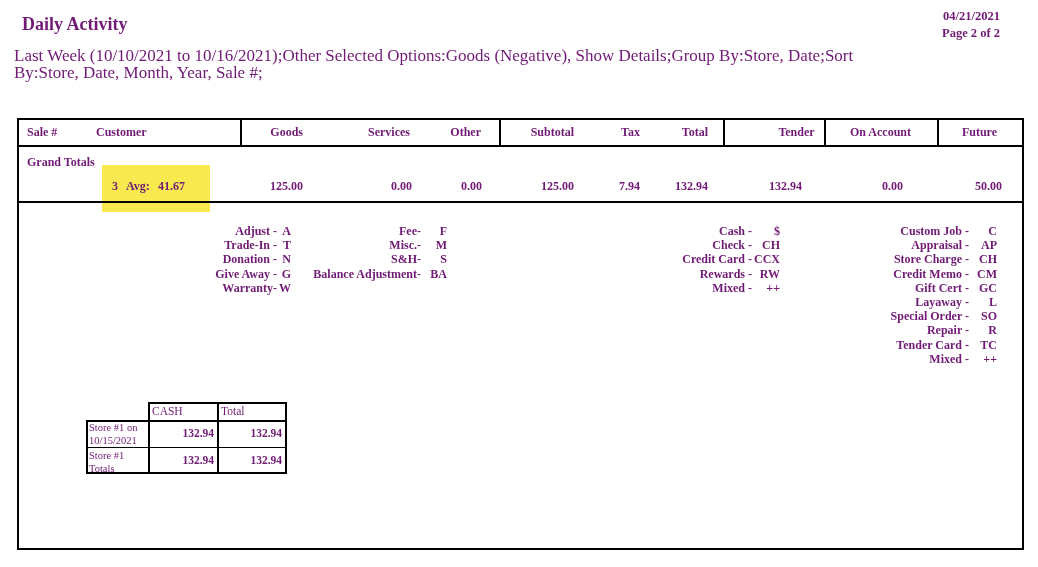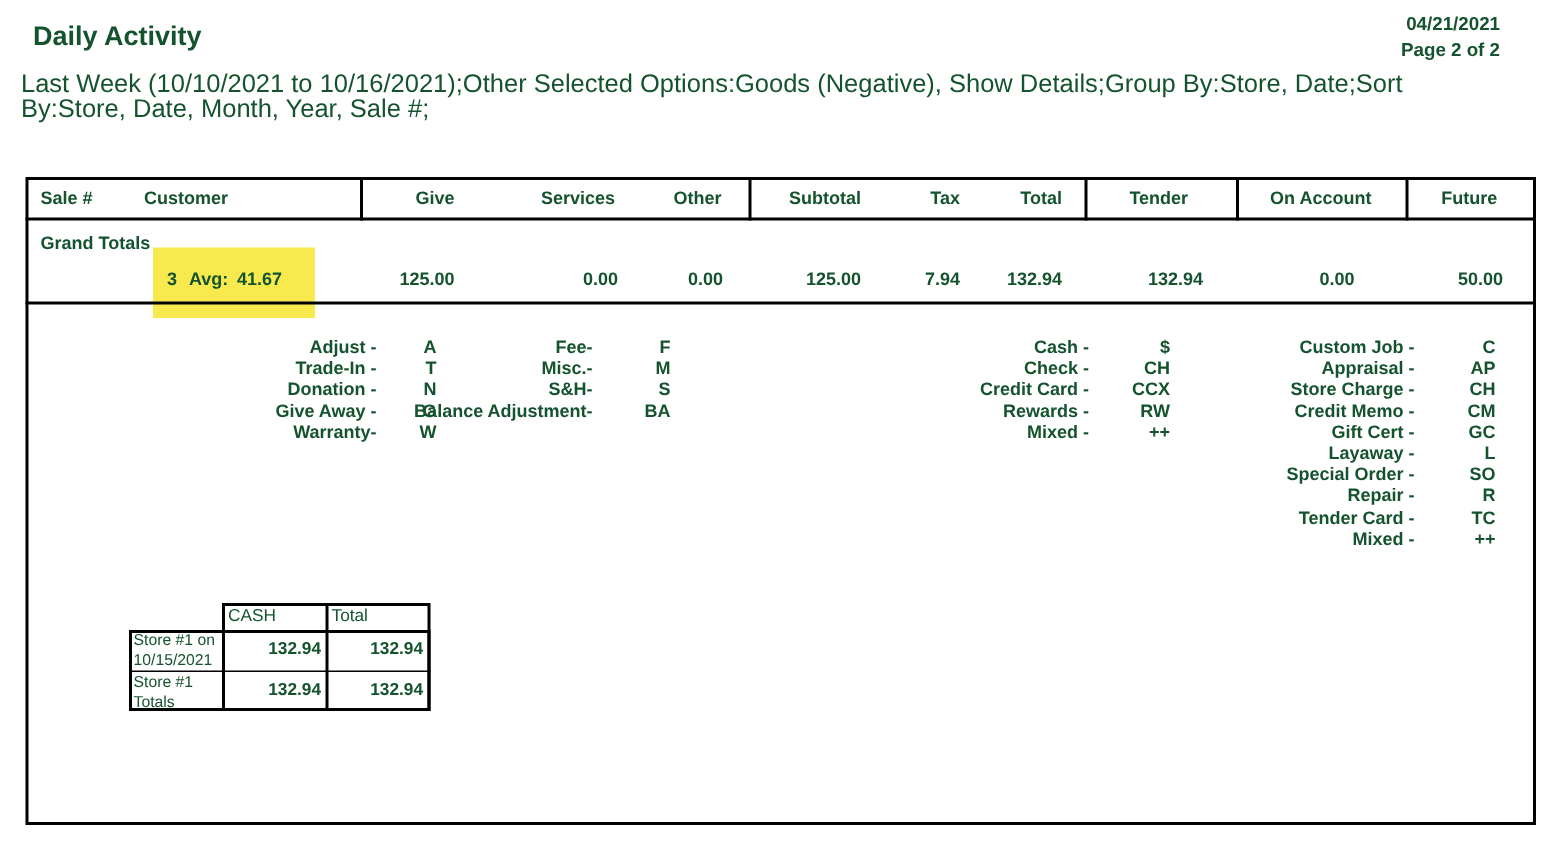--- a/index.html
+++ b/index.html
@@ -1,42 +1,42 @@
 <!DOCTYPE html>
 <html><head>
 <meta charset="utf-8">
 <style>
   html,body{margin:0;padding:0;background:#fff;}
   .page{
     position:relative;
     width:1038px;height:567px;
     background:#ffffff;
-    font-family:Liberation Sans, sans-serif;
-    color:#14532d;
+    font-family:Liberation Serif, serif;
+    color:#701a75;
     overflow:hidden;
   }
   .abs{position:absolute;}
   
   .title{left:22px;top:14px;font-size:18px;font-weight:bold;}
   .filters{left:14px;top:47px;font-size:17px;line-height:17px;white-space:pre;}
   .printinfo{right:38px;top:8px;font-size:12.5px;font-weight:bold;line-height:17px;text-align:right;}
   
   .outer-box{left:17px;top:118px;width:1003px;height:428px;border:2px solid #000;}
   .hline{background:#000;height:2px;left:17px;width:1007px;}
   .vline{background:#000;width:2px;top:118px;height:29px;}
   .th{top:125px;font-size:12px;font-weight:bold;white-space:nowrap;}
   .val{top:179px;font-size:12px;font-weight:bold;white-space:nowrap;}
   .ctr{text-align:center;}
   .rgt{text-align:right;}
   .highlight{left:102px;top:165px;width:108px;height:47px;z-index:1;}
   .zline{z-index:2;}
   .ztxt{z-index:3;}
   
   .legend-col{position:absolute;top:224px;font-size:12px;font-weight:bold;}
-  .legend-row{display:flex;height:14.2px;line-height:14.2px;gap:26px;}
+  .legend-row{display:flex;height:14.2px;line-height:14.2px;}
   .ln{flex:1;text-align:right;white-space:pre;}
   .lc{text-align:right;white-space:pre;}
   .c14{width:14px;} .c26{width:26px;} .c28{width:28px;}
   
   .sum-boxA{left:148px;top:402px;width:135px;height:68px;border:2px solid #000;}
   .sum-boxB{left:86px;top:420px;width:197px;height:50px;border:2px solid #000;}
   .sum-v{left:217px;top:402px;width:2px;height:72px;background:#000;}
   .sum-h{left:86px;top:447px;width:201px;height:1px;background:#000;}
   .sum-hdr{top:405px;font-size:11.5px;}
   .sum-lbl{font-size:10.5px;line-height:13px;}
@@ -58,27 +58,27 @@
   <div class="abs hline zline" style="top:145px;"></div>
   <div class="abs hline zline" style="top:201px;"></div>
   <div class="abs vline" style="left:240px;"></div>
   <div class="abs vline" style="left:499px;"></div>
   <div class="abs vline" style="left:723px;"></div>
   <div class="abs vline" style="left:824px;"></div>
   <div class="abs vline" style="left:937px;"></div>
 
   <div class="abs th" style="left:27px;">Sale #</div>
   <div class="abs th" style="left:96px;">Customer</div>
-  <div class="abs th rgt" style="left:203px;width:100px;">Give</div>
+  <div class="abs th rgt" style="left:203px;width:100px;">Goods</div>
   <div class="abs th rgt" style="left:310px;width:100px;">Services</div>
   <div class="abs th rgt" style="left:381px;width:100px;">Other</div>
   <div class="abs th rgt" style="left:474px;width:100px;">Subtotal</div>
   <div class="abs th rgt" style="left:540px;width:100px;">Tax</div>
   <div class="abs th rgt" style="left:608px;width:100px;">Total</div>
-  <div class="abs th ctr" style="left:723px;width:99px;">Tender</div>
+  <div class="abs th ctr" style="left:723px;width:99px;padding-left:24px;">Tender</div>
   <div class="abs th ctr" style="left:824px;width:113px;">On Account</div>
   <div class="abs th ctr" style="left:937px;width:85px;">Future</div>
 
   <div class="abs highlight" style="background:#f8e94e;"></div>
   <div class="abs th ztxt" style="left:27px;top:155px;">Grand Totals</div>
   <div class="abs val ztxt rgt" style="left:100px;width:18px;">3</div>
   <div class="abs val ztxt" style="left:126px;">Avg:</div>
   <div class="abs val ztxt" style="left:158px;">41.67</div>
   <div class="abs val rgt" style="left:203px;width:100px;">125.00</div>
   <div class="abs val rgt" style="left:312px;width:100px;">0.00</div>

